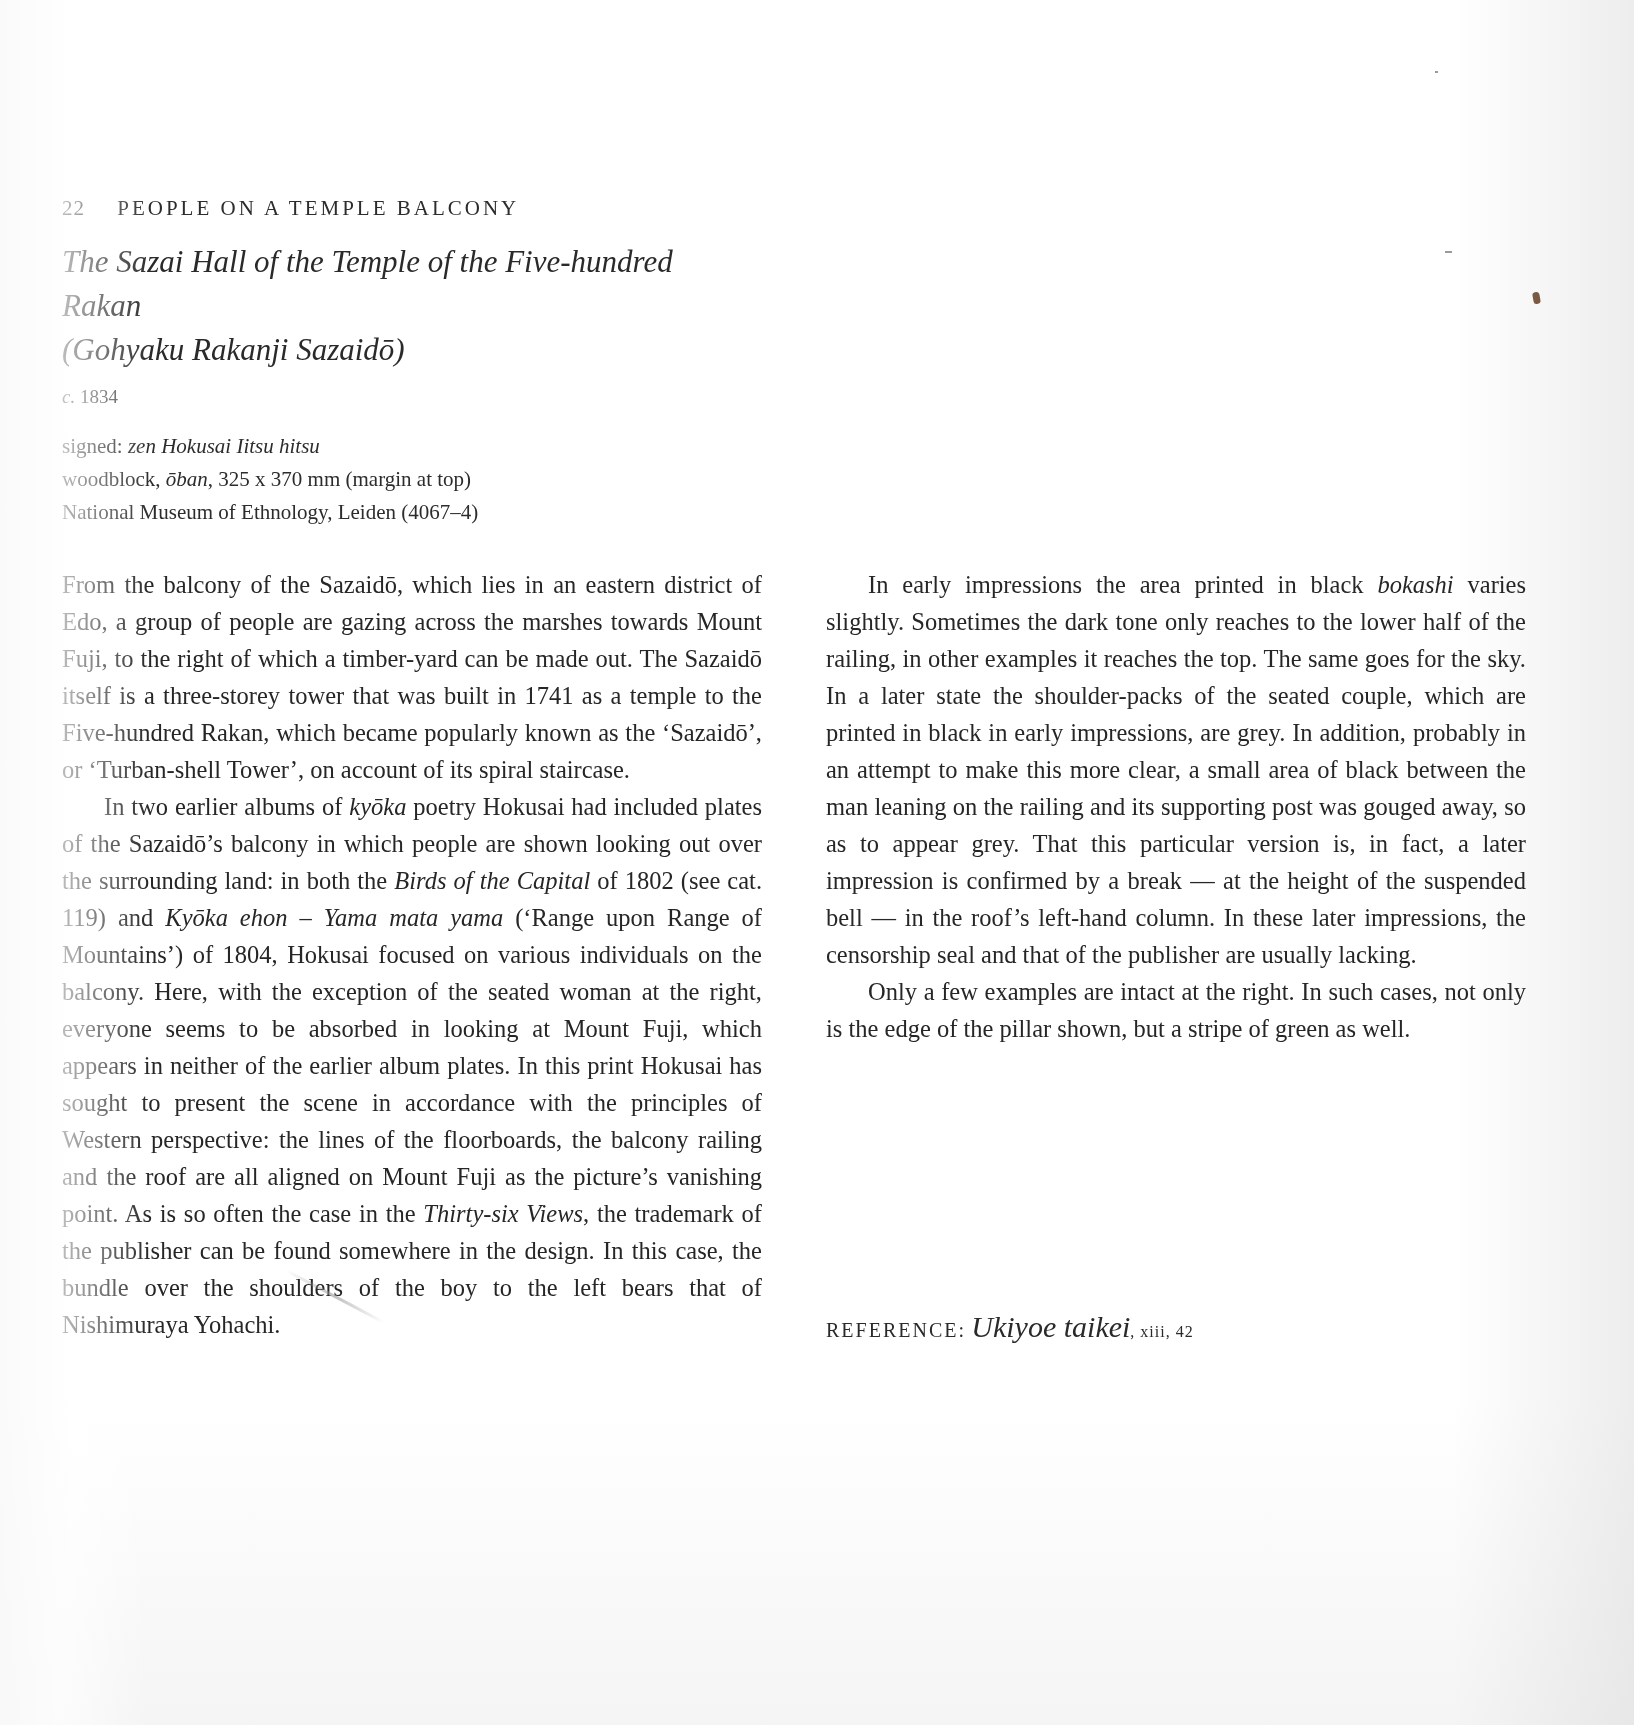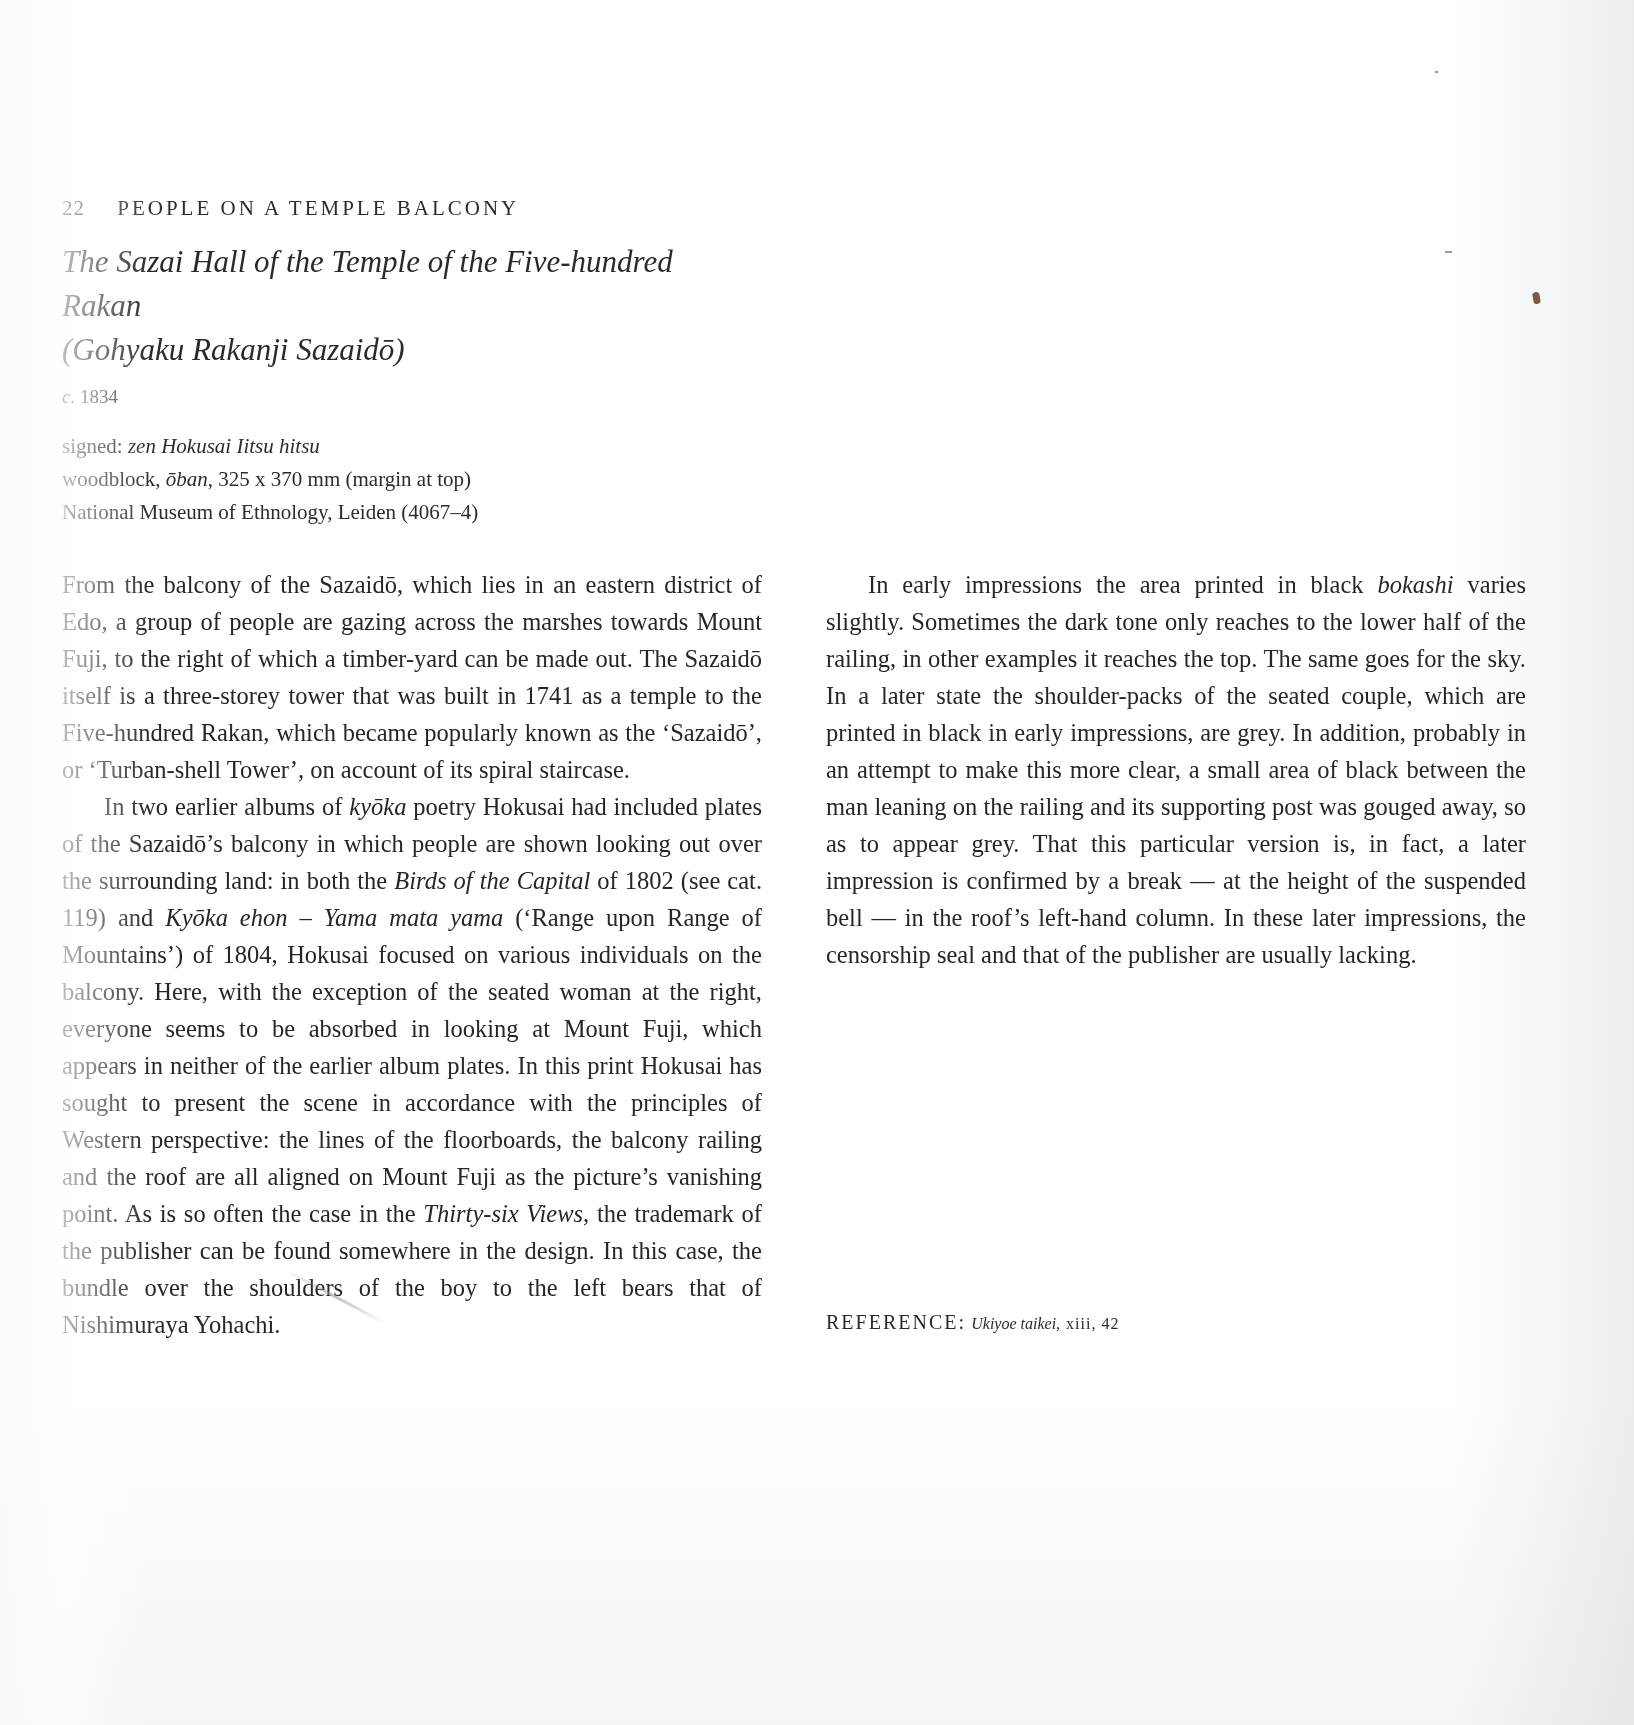--- a/index.html
+++ b/index.html
@@ -52,21 +52,21 @@
   .col.left { left: 62px; width: 700px; }
   .col.right { left: 826px; width: 700px; }
   .col p { margin: 0; }
   .col p.indent { text-indent: 42px; font-family: Liberation Serif, serif; }
   .col i { font-style: italic; }
   .reference {
     position: absolute; left: 826px; top: 1310px;
     font-size: 21px; color: #2a2a2a;
   }
   .reference .lbl { font-size: 20px; letter-spacing: 2px; }
-  .reference i { font-style: italic; font-size: 16px; }
+  .reference i { font-style: italic; font-size: 30px; }
   .reference .roman { font-size: 16px; letter-spacing: 1px; }
   .speck {
     position: absolute; left: 1533px; top: 292px; width: 7px; height: 12px;
     background: #7a5a42; border-radius: 3px; transform: rotate(-10deg);
   }
   .mark { position: absolute; background: #9a9a9a; height: 2px; }
   .crease {
     position: absolute; left: 280px; top: 1295px; width: 110px; height: 3px;
     background: linear-gradient(to right, rgba(150,150,150,0), rgba(150,150,150,0.6), rgba(150,150,150,0));
     transform: rotate(28deg);
@@ -107,20 +107,21 @@
     <div>National Museum of Ethnology, Leiden (4067–4)</div>
   </div>
 
   <div class="col left">
     <p>From the balcony of the Sazaidō, which lies in an eastern district of Edo, a group of people are gazing across the marshes towards Mount Fuji, to the right of which a timber-yard can be made out. The Sazaidō itself is a three-storey tower that was built in 1741 as a temple to the Five-hundred Rakan, which became popularly known as the ‘Sazaidō’, or ‘Turban-shell Tower’, on account of its spiral staircase.</p>
     <p class="indent"><span>In two earlier albums of </span><i>kyōka</i><span> poetry Hokusai had included plates of the Sazaidō’s balcony in which people are shown looking out over the surrounding land: in both the </span><i>Birds of the Capital</i><span> of 1802 (see cat. 119) and </span><i>Kyōka ehon – Yama mata yama</i><span> (‘Range upon Range of Mountains’) of 1804, Hokusai focused on various individuals on the balcony. Here, with the exception of the seated woman at the right, everyone seems to be absorbed in looking at Mount Fuji, which appears in neither of the earlier album plates. In this print Hokusai has sought to present the scene in accordance with the principles of Western perspective: the lines of the floorboards, the balcony railing and the roof are all aligned on Mount Fuji as the picture’s vanishing point. As is so often the case in the </span><i>Thirty-six Views</i><span>, the trademark of the publisher can be found somewhere in the design. In this case, the bundle over the shoulders of the boy to the left bears that of Nishimuraya Yohachi.</span></p>
   </div>
 
   <div class="col right">
     <p class="indent"><span>In early impressions the area printed in black </span><i>bokashi</i><span> varies slightly. Sometimes the dark tone only reaches to the lower half of the railing, in other examples it reaches the top. The same goes for the sky. In a later state the shoulder-packs of the seated couple, which are printed in black in early impressions, are grey. In addition, probably in an attempt to make this more clear, a small area of black between the man leaning on the railing and its supporting post was gouged away, so as to appear grey. That this particular version is, in fact, a later impression is confirmed by a break — at the height of the suspended bell — in the roof’s left-hand column. In these later impressions, the censorship seal and that of the publisher are usually lacking.</span></p>
+    <p class="indent">Only a few examples are intact at the right. In such cases, not only is the edge of the pillar shown, but a stripe of green as well.</p>
   </div>
 
   <div class="reference">
     <span class="lbl">REFERENCE:</span>
     <i>Ukiyoe taikei</i><span class="roman">, xiii, 42</span>
   </div>
 
   <div class="speck"></div>
   <div class="mark" style="left:1445px;top:251px;width:7px;"></div>
   <div class="mark" style="left:1435px;top:71px;width:3px;"></div>

